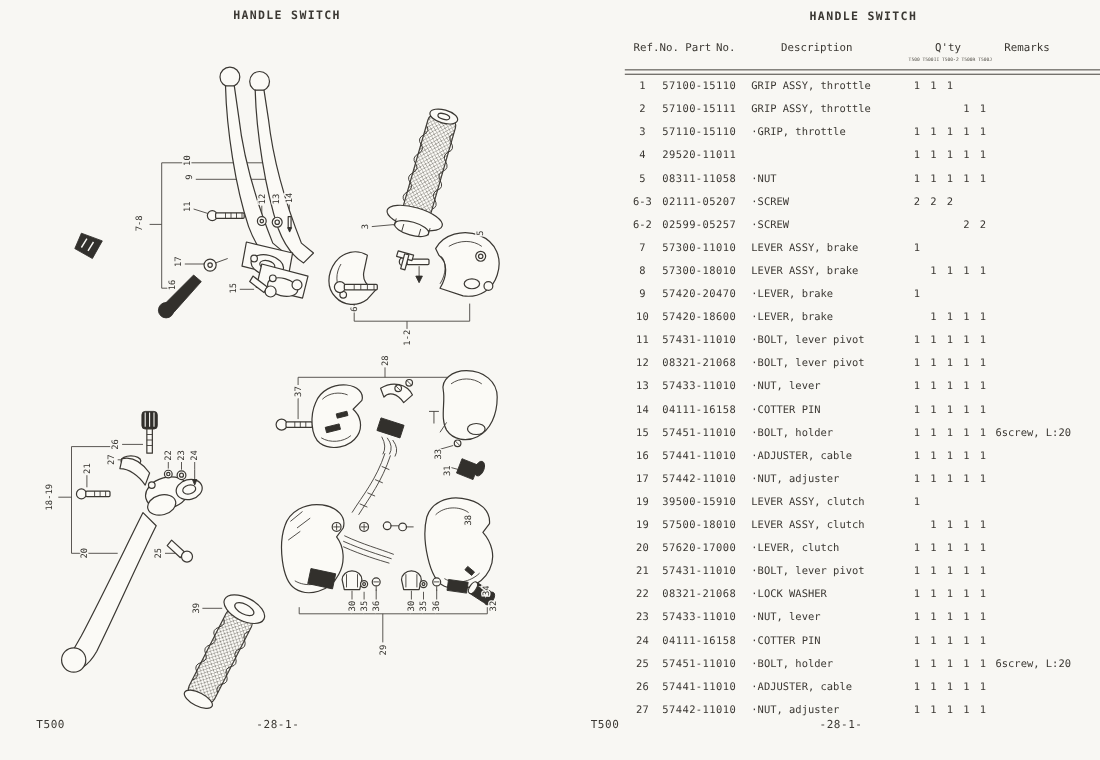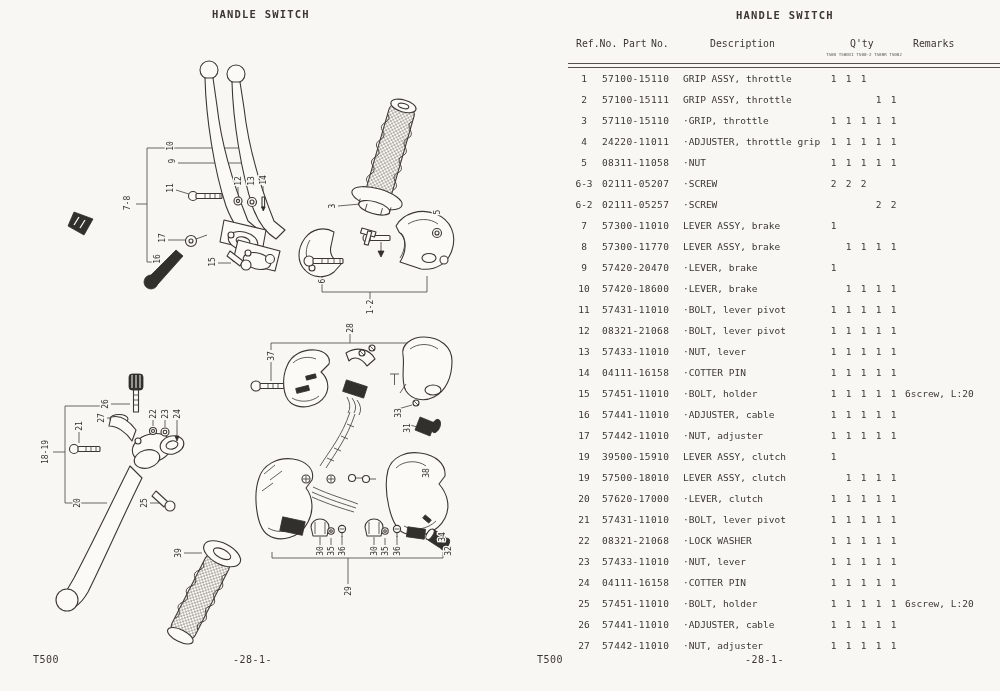--- a/index.html
+++ b/index.html
@@ -346,22 +346,21 @@
         <span class="c-desc">·GRIP, throttle</span>
         <span class="c-qty" style="left: 258px;">1</span>
         <span class="c-qty" style="left: 273px;">1</span>
         <span class="c-qty" style="left: 288px;">1</span>
         <span class="c-qty" style="left: 303px;">1</span>
         <span class="c-qty" style="left: 318px;">1</span>
         <span class="c-rem"></span>
       </div>
       <div class="trow">
         <span class="c-ref">4</span>
-        <span class="c-part">24220-11011</span>
-        <span class="c-desc">·ADJUSTER, throttle grip</span>
+        <span class="c-part">29520-11011</span>
         <span class="c-qty" style="left: 258px;">1</span>
         <span class="c-qty" style="left: 273px;">1</span>
         <span class="c-qty" style="left: 288px;">1</span>
         <span class="c-qty" style="left: 303px;">1</span>
         <span class="c-qty" style="left: 318px;">1</span>
         <span class="c-rem"></span>
       </div>
       <div class="trow">
         <span class="c-ref">5</span>
         <span class="c-part">08311-11058</span>
@@ -379,21 +378,21 @@
         <span class="c-desc">·SCREW</span>
         <span class="c-qty" style="left: 258px;">2</span>
         <span class="c-qty" style="left: 273px;">2</span>
         <span class="c-qty" style="left: 288px;">2</span>
         <span class="c-qty" style="left: 303px;"></span>
         <span class="c-qty" style="left: 318px;"></span>
         <span class="c-rem"></span>
       </div>
       <div class="trow">
         <span class="c-ref">6-2</span>
-        <span class="c-part">02111-05257</span>
+        <span class="c-part">02599-05257</span>
         <span class="c-desc">·SCREW</span>
         <span class="c-qty" style="left: 258px;"></span>
         <span class="c-qty" style="left: 273px;"></span>
         <span class="c-qty" style="left: 288px;"></span>
         <span class="c-qty" style="left: 303px;">2</span>
         <span class="c-qty" style="left: 318px;">2</span>
         <span class="c-rem"></span>
       </div>
       <div class="trow">
         <span class="c-ref">7</span>
@@ -401,21 +400,21 @@
         <span class="c-desc">LEVER ASSY, brake</span>
         <span class="c-qty" style="left: 258px;">1</span>
         <span class="c-qty" style="left: 273px;"></span>
         <span class="c-qty" style="left: 288px;"></span>
         <span class="c-qty" style="left: 303px;"></span>
         <span class="c-qty" style="left: 318px;"></span>
         <span class="c-rem"></span>
       </div>
       <div class="trow">
         <span class="c-ref">8</span>
-        <span class="c-part">57300-11770</span>
+        <span class="c-part">57300-18010</span>
         <span class="c-desc">LEVER ASSY, brake</span>
         <span class="c-qty" style="left: 258px;"></span>
         <span class="c-qty" style="left: 273px;">1</span>
         <span class="c-qty" style="left: 288px;">1</span>
         <span class="c-qty" style="left: 303px;">1</span>
         <span class="c-qty" style="left: 318px;">1</span>
         <span class="c-rem"></span>
       </div>
       <div class="trow">
         <span class="c-ref">9</span>

